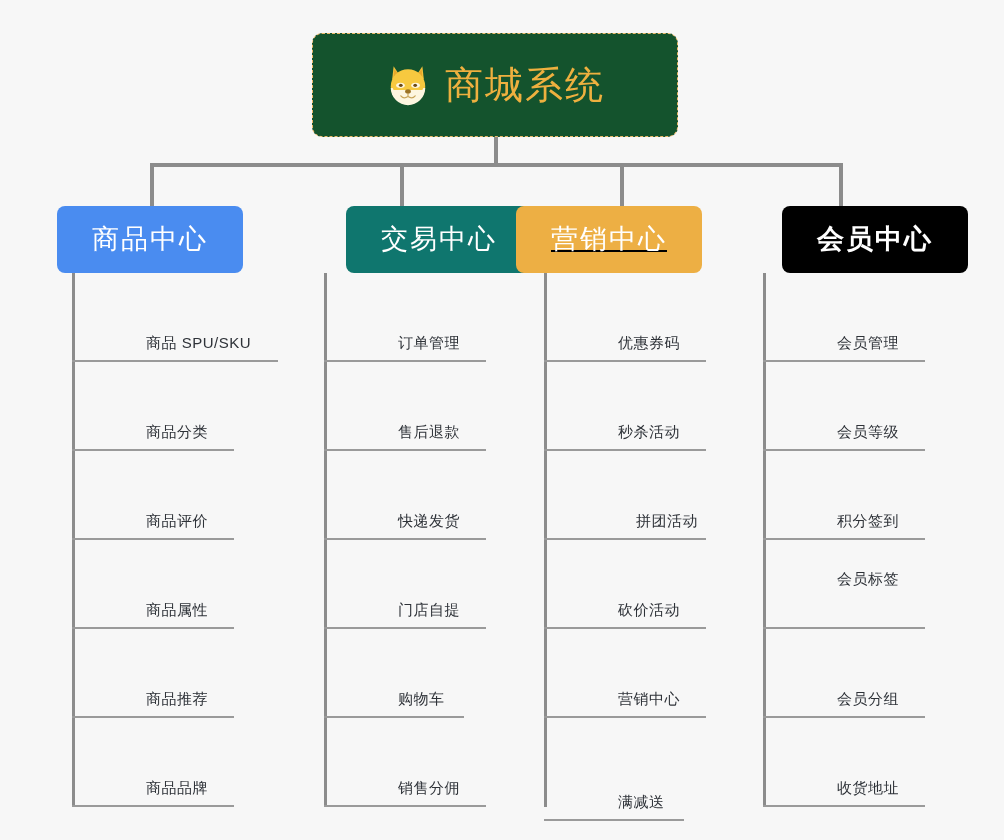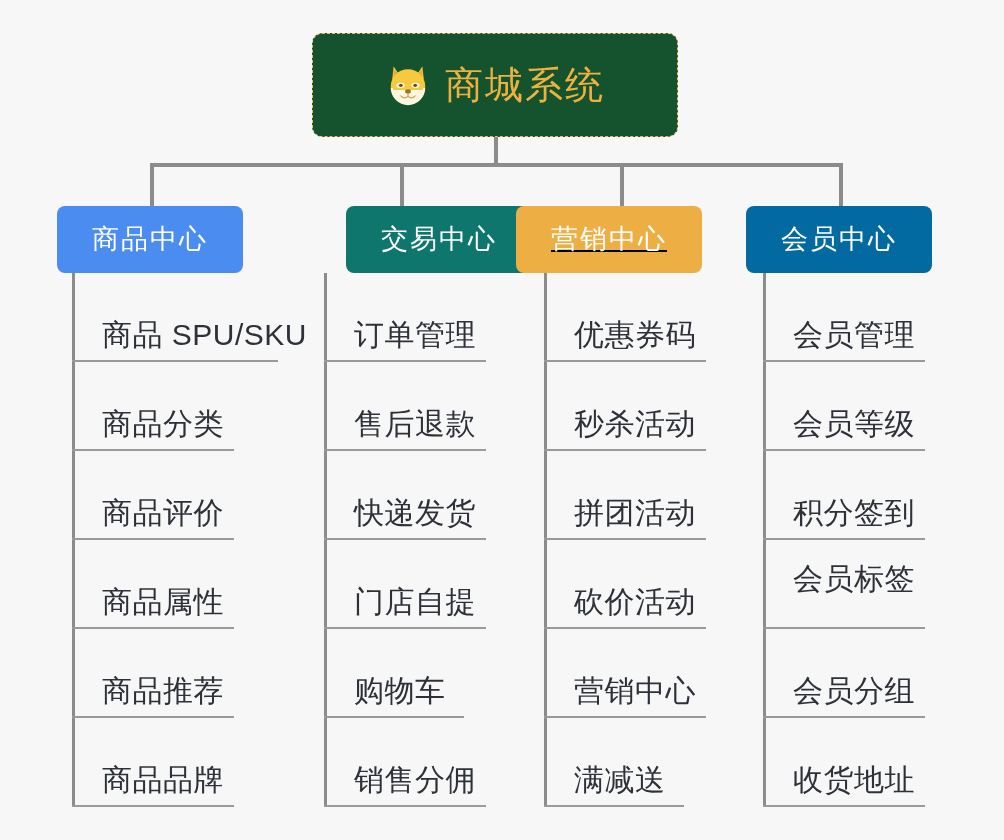--- a/index.html
+++ b/index.html
@@ -108,26 +108,27 @@
     position: absolute;
     left: 0;
     height: 89px;
     box-sizing: border-box;
     border-bottom: 2px solid #9a9a9a;
     display: flex;
     align-items: flex-end;
     justify-content: flex-start;
   }
   .leaf-label {
-    font-size: 30px;
+    font-size: 15px;
     color: #2e3238;
     line-height: 1;
     white-space: nowrap;
     padding: 0 14px 10px 30px;
     letter-spacing: 0.5px;
+    margin-left: 44px;
   }
 </style>
 </head>
 <body>
 
 <div id="chart">
 
   <div class="root-node">
     <svg class="root-icon" viewBox="0 0 64 64">
       <path d="M12 6 L10 24 L20 18 Z" fill="#f5c33b"></path>
@@ -156,21 +157,21 @@
 
   <div class="cat-box" style="left: 57px; background: rgb(74, 140, 240);">
     <span class="cat-label">商品中心</span>
   </div>
   <div class="cat-box" style="left: 307px; background: #0f766e; margin-left: 39px;">
     <span class="cat-label">交易中心</span>
   </div>
   <div class="cat-box" style="left: 516px; background: rgb(237, 175, 68); text-decoration: underline;">
     <span class="cat-label">营销中心</span>
   </div>
-  <div class="cat-box" style="left: 746px; background: #0369a1;">
+  <div class="cat-box" style="left: 782px; background: #000000; font-weight: bold;">
     <span class="cat-label">会员中心</span>
   </div>
 
   <div class="leaf-col" style="left: 72px;">
       <div class="trunk" style="height: 534px; background: rgb(140, 140, 140);"></div>
       <div class="leaf-item" style="top: 0px; width: 206px;">
         <span class="leaf-label">商品 SPU/SKU</span>
       </div>
       <div class="leaf-item" style="top: 89px; width: 162px;">
         <span class="leaf-label">商品分类</span>
@@ -210,30 +211,30 @@
       </div>
     </div>
   <div class="leaf-col" style="left: 544px;">
       <div class="trunk" style="height: 534px; background: rgb(140, 140, 140);"></div>
       <div class="leaf-item" style="top: 0px; width: 162px;">
         <span class="leaf-label">优惠券码</span>
       </div>
       <div class="leaf-item" style="top: 89px; width: 162px;">
         <span class="leaf-label">秒杀活动</span>
       </div>
-      <div class="leaf-item" style="top: 178px; width: 162px;">
+      <div class="leaf-item" style="top: 178px; width: 162px; padding-left: 18px;">
         <span class="leaf-label">拼团活动</span>
       </div>
       <div class="leaf-item" style="top: 267px; width: 162px;">
         <span class="leaf-label">砍价活动</span>
       </div>
       <div class="leaf-item" style="top: 356px; width: 162px;">
         <span class="leaf-label">营销中心</span>
       </div>
-      <div class="leaf-item" style="top: 445px; width: 140px;">
+      <div class="leaf-item" style="top: 459px; width: 140px;">
         <span class="leaf-label">满减送</span>
       </div>
     </div>
   <div class="leaf-col" style="left: 763px;">
       <div class="trunk" style="height: 534px; background: rgb(140, 140, 140);"></div>
       <div class="leaf-item" style="top: 0px; width: 162px;">
         <span class="leaf-label">会员管理</span>
       </div>
       <div class="leaf-item" style="top: 89px; width: 162px;">
         <span class="leaf-label">会员等级</span>

